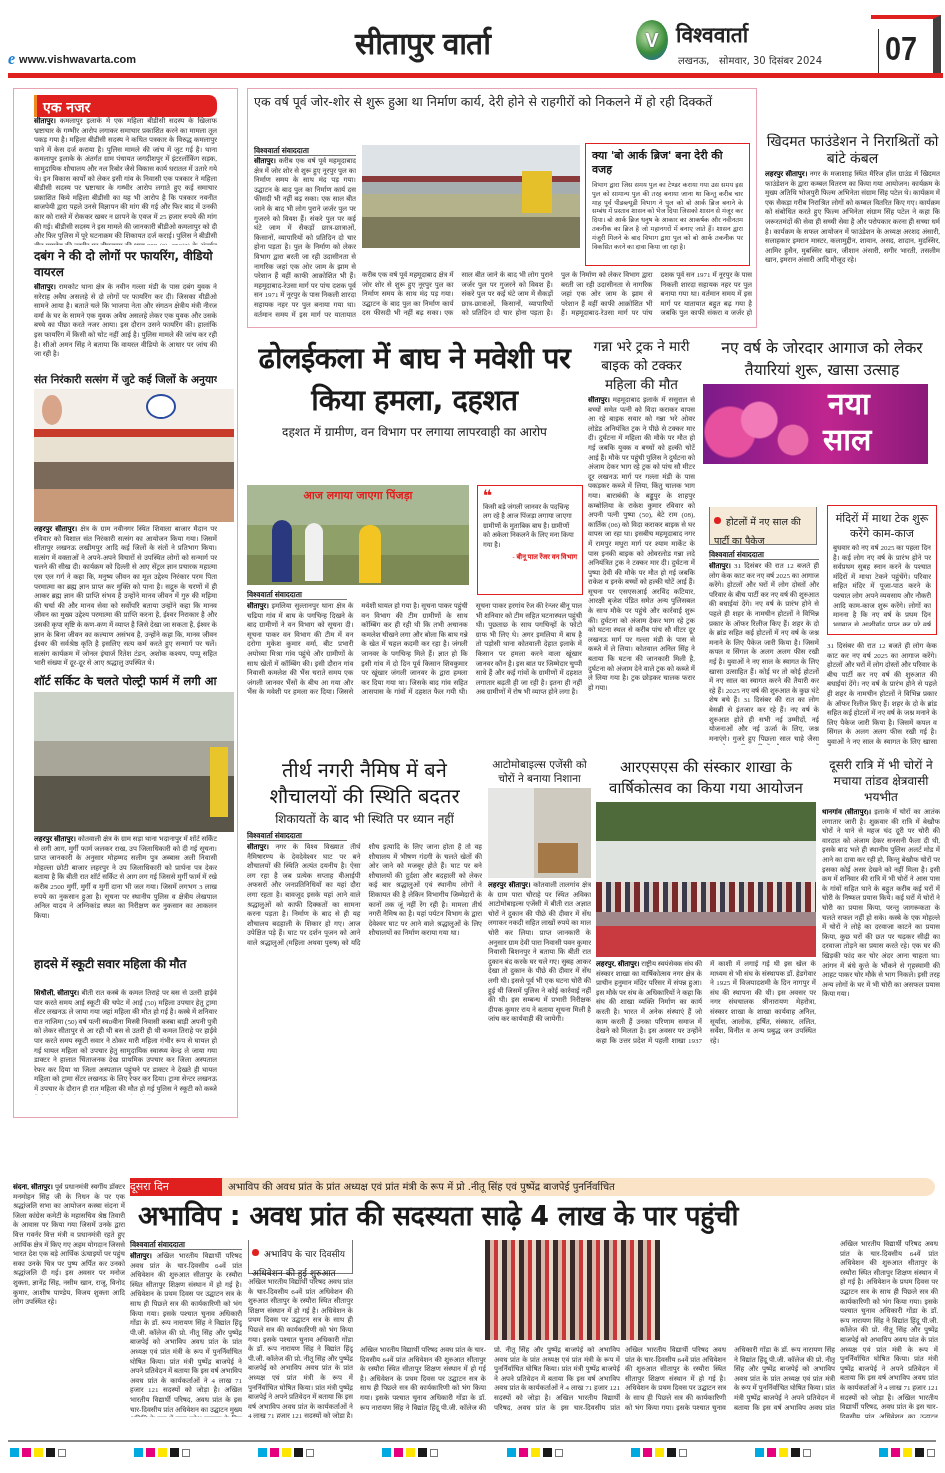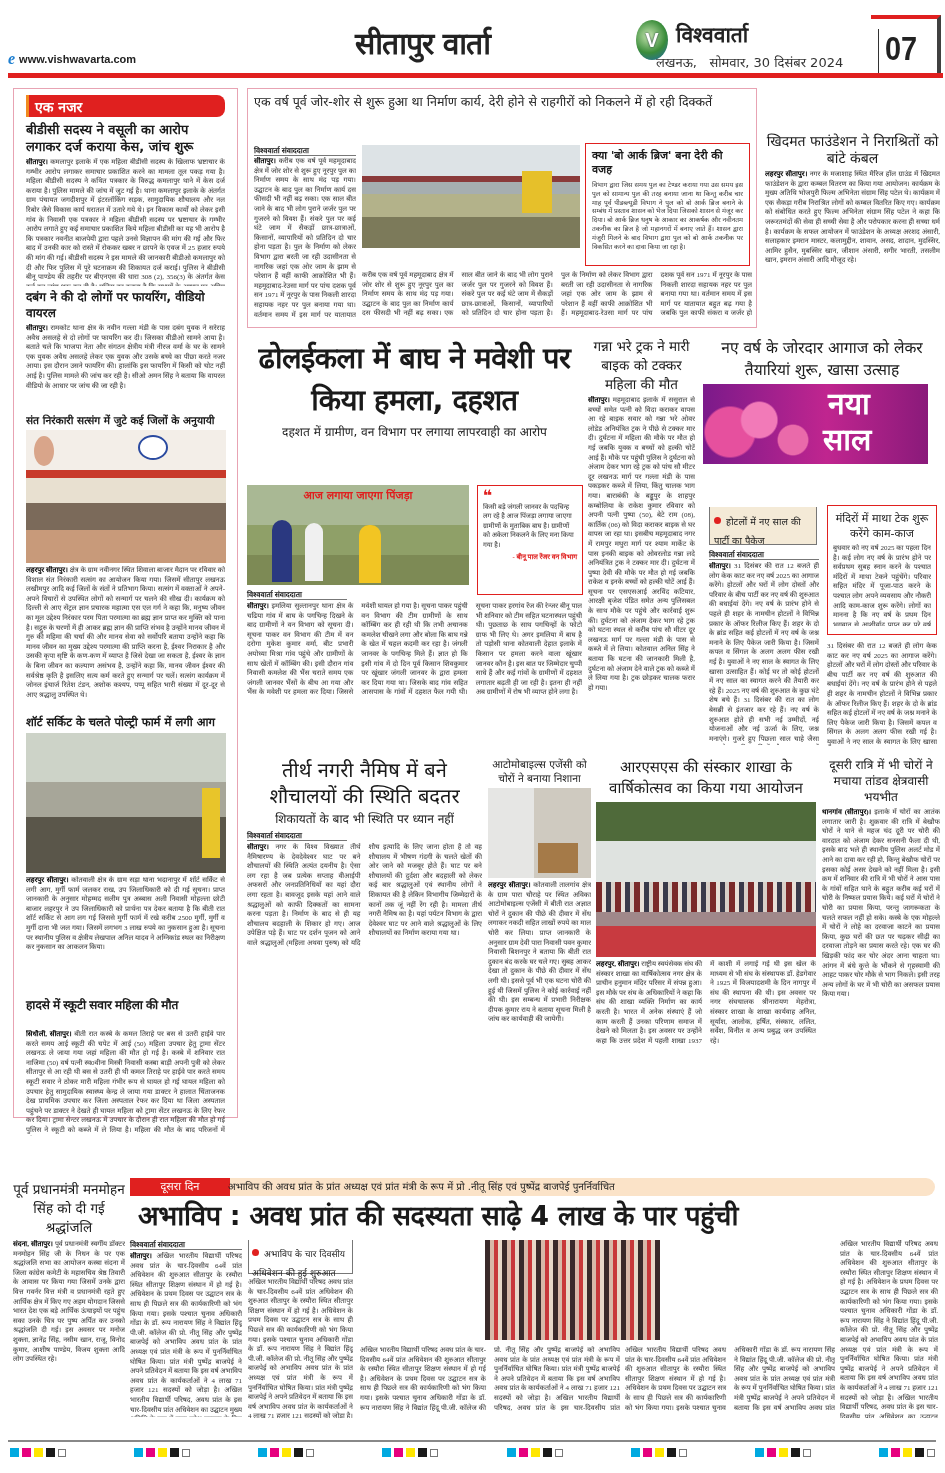--- a/index.html
+++ b/index.html
@@ -24,35 +24,34 @@
 <div class="abs" style="left:0;top:0;width:945px;height:80px;">
   <div class="abs" style="left:8px;top:52px;display:flex;align-items:center;gap:4px;">
     <span style="font-family:'Liberation Serif',serif;font-style:italic;font-weight:bold;color:#1e7fd0;font-size:16px;line-height:14px;">e</span>
     <span style="font-family:'Liberation Sans',sans-serif;font-size:11px;font-weight:bold;color:#222;">www.vishwavarta.com</span>
   </div>
   <div class="abs" style="left:355px;top:22px;font-size:30px;font-weight:bold;color:#222;letter-spacing:-1px;">सीतापुर वार्ता</div>
   <div class="abs" style="left:636px;top:20px;width:32px;height:40px;border-radius:50%;background:radial-gradient(circle at 40% 40%,#c7e6b0,#3a8c3a 55%,#1e66b0);display:flex;align-items:center;justify-content:center;">
     <span style="font-family:'Liberation Sans',sans-serif;font-weight:bold;color:#fff;font-size:20px;text-shadow:0 0 2px #123;">V</span>
   </div>
   <div class="abs" style="left:676px;top:20px;font-size:21px;font-weight:bold;color:#222;">विश्ववार्ता</div>
-  <div class="abs" style="left:656px;top:53px;font-size:13px;color:#333;white-space:pre;">लखनऊ,   सोमवार, 30 दिसंबर 2024</div>
-  <div class="abs" style="left:871px;top:15px;width:70px;height:60px;border-top:4px solid #e0201f;border-right:4px solid #404040;">
+  <div class="abs" style="left:678px;top:53px;font-size:10px;color:#333;white-space:pre;">लखनऊ,   सोमवार, 30 दिसंबर 2024</div>
+  <div class="abs" style="left:871px;top:15px;width:70px;height:60px;border-top:4px solid #e0201f;border-right:8px solid #404040;">
     <div class="abs" style="left:7px;top:10px;width:1px;height:45px;background:#333;"></div>
     <div class="abs" style="left:14px;top:10px;font-family:'Liberation Sans',sans-serif;font-size:34px;font-weight:bold;color:#222;transform:scaleX(.85);transform-origin:left;">07</div>
   </div>
   <div class="abs" style="left:8px;top:73px;width:935px;height:5px;background:#e0201f;"></div>
 </div>
 
-<div class="abs pink-box" style="left:13px;top:88px;width:225px;height:1030px;padding:6px 12px;">
+<div class="abs pink-box" style="left:13px;top:88px;width:225px;height:1030px;padding:6px 20px;">
   <div style="background:linear-gradient(90deg,#f08a1f 0 3px,#e0201f 3px);border-radius:0 8px 8px 0;height:22px;display:flex;align-items:center;padding-left:9px;">
     <span style="color:#fff;font-weight:bold;font-size:14px;">एक नजर</span>
   </div>
 
   <div>
-    <div class="hd" style="font-size:13px;line-height:17px;margin:4px 0 3px;">बीडीसी सदस्य ने वसूली का आरोप लगाकर दर्ज कराया केस, जांच शुरू</div>
     <div class="txt" style="height:128px;"><span class="dateline">सीतापुर।</span> <span>कमलापुर इलाके में एक महिला बीडीसी सदस्य के खिलाफ भ्रष्टाचार के गम्भीर आरोप लगाकर समाचार प्रकाशित करने का मामला तूल पकड़ गया है। महिला बीडीसी सदस्य ने कथित पत्रकार के विरुद्ध कमलापुर थाने में केस दर्ज कराया है। पुलिस मामले की जांच में जुट गई है। थाना कमलापुर इलाके के अंतर्गत ग्राम पंचायत जगदीशपुर में इंटरलॉकिंग सड़क, सामुदायिक शौचालय और नल रिबोर जैसे विकास कार्य धरातल में उतारे गये थे। इन विकास कार्यों को लेकर इसी गांव के निवासी एक पत्रकार ने महिला बीडीसी सदस्य पर भ्रष्टाचार के गम्भीर आरोप लगाते हुए कई समाचार प्रकाशित किये महिला बीडीसी का यह भी आरोप है कि पत्रकार नवनीत बाजपेयी द्वारा पहले उनसे विज्ञापन की मांग की गई और फिर बाद में उनकी कार को रास्ते में रोककर खबर न छापने के एवज में 25 हजार रुपये की मांग की गई। बीडीसी सदस्य ने इस मामले की जानकारी बीडीओ कमलापुर को दी और फिर पुलिस में पूरे घटनाक्रम की शिकायत दर्ज कराई। पुलिस ने बीडीसी बीनू पाण्डेय की तहरीर पर बीएनएस की धारा 308 (2), 356(3) के अंतर्गत केस दर्ज कर जांच शुरू कर दी है। पुलिस का कहना है कि साक्ष्यों के आधार पर अग्रिम कार्यवाही की जाएगी।</span></div>
   </div>
 
   <div>
     <div class="hd" style="font-size:12px;line-height:16px;margin:3px 0 3px;">दबंग ने की दो लोगों पर फायरिंग, वीडियो वायरल</div>
     <div class="txt" style="height:86px;"><span class="dateline">सीतापुर।</span> <span>रामकोट थाना क्षेत्र के नवीन गल्ला मंडी के पास दबंग युवक ने सरेराह अवैध असलहे से दो लोगों पर फायरिंग कर दी। जिसका वीडीओ सामने आया है। बताते चले कि भाजपा नेता और संगठन क्षेत्रीय मंत्री नीरज वर्मा के घर के सामने एक युवक अवैध असलहे लेकर एक युवक और उसके बच्चे का पीछा करते नजर आया। इस दौरान उसने फायरिंग की। हालांकि इस फायरिंग में किसी को चोट नहीं आई है। पुलिस मामले की जांच कर रही है। सीओ अमन सिंह ने बताया कि वायरल वीडियो के आधार पर जांच की जा रही है।</span></div>
   </div>
 
   <div>
     <div class="hd" style="font-size:10.5px;line-height:14px;margin:3px 0 3px;white-space:nowrap;overflow:hidden;">संत निरंकारी सत्संग में जुटे कई जिलों के अनुयायी</div>
@@ -166,27 +165,26 @@
   </div>
   <div class="txt cols2" style="height:138px;margin-top:3px;"><span class="dateline">लहरपुर, सीतापुर।</span> <span>राष्ट्रीय स्वयंसेवक संघ की संस्कार शाखा का वार्षिकोत्सव नगर क्षेत्र के प्राचीन हनुमान मंदिर परिसर में संपन्न हुआ। इस मौके पर संघ के अधिकारियों ने कहा कि संघ की शाखा व्यक्ति निर्माण का कार्य करती है। भारत में अनेक संस्थाएं हैं जो काम करती हैं उनका परिणाम समाज में देखने को मिलता है। इस अवसर पर उन्होंने कहा कि उत्तर प्रदेश में पहली शाखा 1937 में काशी में लगाई गई थी इस खेल के माध्यम से भी संघ के संस्थापक डॉ. हेडगेवार ने 1925 में विजयादशमी के दिन नागपुर में संघ की स्थापना की थी। इस अवसर पर नगर संघचालक श्रीनारायण मेहरोत्रा, संस्कार शाखा के शाखा कार्यवाह अनिल, सूर्यांश, आलोक, हर्षित, संस्कार, ललित, सर्वेश, विनीत व अन्य प्रबुद्ध जन उपस्थित रहे।</span></div>
 </div>
 
 <div class="abs" style="left:822px;top:757px;width:118px;height:363px;">
   <div class="hd" style="font-size:12px;line-height:16px;text-align:center;font-weight:normal;">दूसरी रात्रि में भी चोरों ने मचाया तांडव क्षेत्रवासी भयभीत</div>
   <div class="txt" style="height:305px;margin-top:3px;"><span class="dateline">थानगांव (सीतापुर)।</span> <span>इलाके में चोरों का आतंक लगातार जारी है। शुक्रवार की रात्रि में बेखौफ चोरों ने थाने से महज चंद दूरी पर चोरी की वारदात को अंजाम देकर सनसनी फैला दी थी, इसके बाद भले ही स्थानीय पुलिस अलर्ट मोड में आने का दावा कर रही हो, किन्तु बेखौफ चोरों पर इसका कोई असर देखने को नहीं मिला है। इसी क्रम में शनिवार की रात्रि में भी चोरों ने आस पास के गांवों सहित थाने के बहुत करीब कई घरों में चोरी के निष्फल प्रयास किये। कई घरों में चोरों ने चोरी का प्रयास किया, परन्तु जागरूकता के चलते सफल नहीं हो सके। कस्बे के एक मोहल्ले में चोरों ने लोहे का दरवाजा काटने का प्रयास किया, कुछ घरों की छत पर चढ़कर सीढ़ी का दरवाजा तोड़ने का प्रयास करते रहे। एक घर की खिड़की फांद कर चोर अंदर आना चाहता था। आंगन में बंधे कुत्ते के भौंकने से गृहस्वामी की आहट पाकर चोर मौके से भाग निकले। इसी तरह अन्य लोगों के घर में भी चोरी का असफल प्रयास किया गया।</span></div>
 </div>
 
 <div class="abs" style="left:13px;top:1180px;width:112px;height:240px;">
-  <div class="hd" style="font-size:13.5px;line-height:19px;text-align:center;font-weight:normal;">पूर्व प्रधानमंत्री मनमोहन सिंह को दी गई श्रद्धांजलि</div>
   <div class="txt" style="height:175px;margin-top:3px;"><span class="dateline">संदना, सीतापुर।</span> <span>पूर्व प्रधानमंत्री स्वर्गीय डॉक्टर मनमोहन सिंह जी के निधन के पर एक श्रद्धांजलि सभा का आयोजन कस्बा संदना में जिला कांग्रेस कमेटी के महासचिव श्रेष्ठ तिवारी के आवास पर किया गया जिसमें उनके द्वारा वित्त गवर्नर वित्त मंत्री व प्रधानमंत्री रहते हुए आर्थिक क्षेत्र में किए गए अहम योगदान जिससे भारत देश एक बड़े आर्थिक ऊंचाइयों पर पहुंच सका उनके चित्र पर पुष्प अर्पित कर उनको श्रद्धांजलि दी गई। इस अवसर पर मनोज शुक्ला, ज्ञानेंद्र सिंह, नसीम खान, राजू, विनोद कुमार, आशीष पाण्डेय, विजय शुक्ला आदि लोग उपस्थित रहे।</span></div>
 </div>
 
 <div class="abs" style="left:130px;top:1178px;width:810px;height:242px;">
   <div class="abs" style="left:0;top:0;width:805px;height:18px;background:#fbe3c8;border-radius:0 9px 9px 0;">
-    <div class="abs" style="left:0;top:0;width:100px;height:18px;background:#e0201f;color:#fff;font-size:11px;line-height:18px;text-align:center;">दूसरा दिन</div>
+    <div class="abs" style="left:0;top:0;width:92px;height:18px;background:#e0201f;color:#fff;font-size:11px;line-height:18px;">दूसरा दिन</div>
     <div class="abs" style="left:98px;top:0;font-size:10px;line-height:18px;color:#222;white-space:nowrap;">अभाविप की अवध प्रांत के प्रांत अध्यक्ष एवं प्रांत मंत्री के रूप में प्रो .नीतू सिंह एवं पुष्पेंद्र बाजपेई पुनर्निर्वाचित</div>
   </div>
   <div class="abs hd" style="left:8px;top:20px;font-size:27px;line-height:36px;white-space:nowrap;letter-spacing:-0.3px;">अभाविप : अवध प्रांत की सदस्यता साढ़े 4 लाख के पार पहुंची</div>
   <div class="abs" style="left:0;top:61px;width:112px;">
     <span class="byline">विश्ववार्ता संवाददाता</span>
     <div class="txt" style="height:165px;"><span class="dateline">सीतापुर।</span> <span>अखिल भारतीय विद्यार्थी परिषद अवध प्रांत के चार-दिवसीय 64वें प्रांत अधिवेशन की शुरुआत सीतापुर के रस्यौरा स्थित सीतापुर शिक्षण संस्थान में हो गई है। अधिवेशन के प्रथम दिवस पर उद्घाटन सत्र के साथ ही पिछले सत्र की कार्यकारिणी को भंग किया गया। इसके पश्चात चुनाव अधिकारी गोंडा के डॉ. रूप नारायण सिंह ने विद्यांत हिंदू पी.जी. कॉलेज की प्रो. नीतू सिंह और पुष्पेंद्र बाजपेई को अभाविप अवध प्रांत के प्रांत अध्यक्ष एवं प्रांत मंत्री के रूप में पुनर्निर्वाचित घोषित किया। प्रांत मंत्री पुष्पेंद्र बाजपेई ने अपने प्रतिवेदन में बताया कि इस वर्ष अभाविप अवध प्रांत के कार्यकर्ताओं ने 4 लाख 71 हजार 121 सदस्यों को जोड़ा है। अखिल भारतीय विद्यार्थी परिषद, अवध प्रांत के इस चार-दिवसीय प्रांत अधिवेशन का उद्घाटन मुख्य अतिथि के रूप में उत्तर प्रदेश सरकार के वित्त मंत्री श्री सुरेश खन्ना, अभाविप के राष्ट्रीय अध्यक्ष प्रो. राजशरण शाही, प्रांत अध्यक्ष प्रो. नीतू सिंह, प्रांत मंत्री पुष्पेंद्र बाजपेई, स्वागत समिति अध्यक्ष प्रियंका गुप्ता, स्वागत समिति सचिव डॉ. अनुपम अवस्थी ने दीप प्रज्वलन कर किया। 28 दिसंबर को सायं सीतापुर के प्रख्यात चिकित्सक डॉ. महेश प्रसाद मेहराय के नाम से आयोजित प्रदर्शनी के उद्घाटन किया जा रहा है। अधिवेशन की शुरुआत मंत्री पुष्पेंद्र बाजपेई ने पिछले सत्र में किए। सुरेश खन्ना ने सभी कार्यकर्ताओं को बधाई देते हुए कहा कि विद्यार्थी परिषद शिक्षा के साथ-साथ संस्कारों के निर्माण का कार्य भी करती है, जो इसे अन्य छात्र संगठनों से विशिष्ट बनाता है। राष्ट्र सेवा से बड़ा धर्म है और अभाविप के कार्यकर्ता भारत के युवाओं में राष्ट्रीयता की भावना जगाने का काम कर रहे हैं। यह अभाविप जैसे संगठनों की देन है कि हम पुनः भारतीय संस्कृति पर गर्व करना सीख रहे हैं और इस उन्नत संस्कृति की विशिष्टता से सभी को परिचय कराने का कार्य कर रहे हैं। हमने 2047 तक विकसित भारत का सपना देखा है निश्चित रूप से उस लक्ष्य की प्राप्ति हेतु भी अभाविप कार्यकर्ताओं का विशिष्ट योगदान रहेगा। राष्ट्रीय अध्यक्ष प्रो. राजशरण शाही ने कहा कि अखिल भारतीय विद्यार्थी परिषद की ध्येय यात्रा सतत युवाओं को प्रेरणा देती रही है। युवाओं ने प्राचीन इतिहास से लेकर आज के प्रमुख आंदोलनों में अपना प्रमुख योगदान दिया है और अभाविप के कार्यकर्ताओं ने ऐसी युवाशक्ति को सशक्त बनाने का काम किया है। अभाविप अपनी विशिष्ट कार्यपद्धति के कारण ही 76 वर्षों की लंबी यात्रा सफलतापूर्वक तय कर पाया है, जबकि अन्य छात्र संगठन विशेष परिस्थितियों की उपज हैं, अभाविप एक वैचारिक अधिष्ठान लेकर काम करती है। अभाविप, कार्यकर्ता के व्यक्तित्व निर्माण की नर्सरी है जिससे जुड़कर विद्यार्थी राष्ट्र के साथ-साथ समाज निर्माण में भी योगदान देते हैं।</span></div>
   </div>
   <div class="abs" style="left:118px;top:62px;width:105px;height:34px;border-left:1.5px solid #777;border-right:1.5px solid #777;border-bottom:1.5px solid #777;padding:2px 3px;">
     <span style="display:inline-block;width:7px;height:7px;border-radius:50%;background:#e0201f;vertical-align:middle;"></span>
     <span style="font-size:9px;line-height:13px;color:#222;">अभाविप के चार दिवसीय अधिवेशन की हुई शुरुआत</span>

